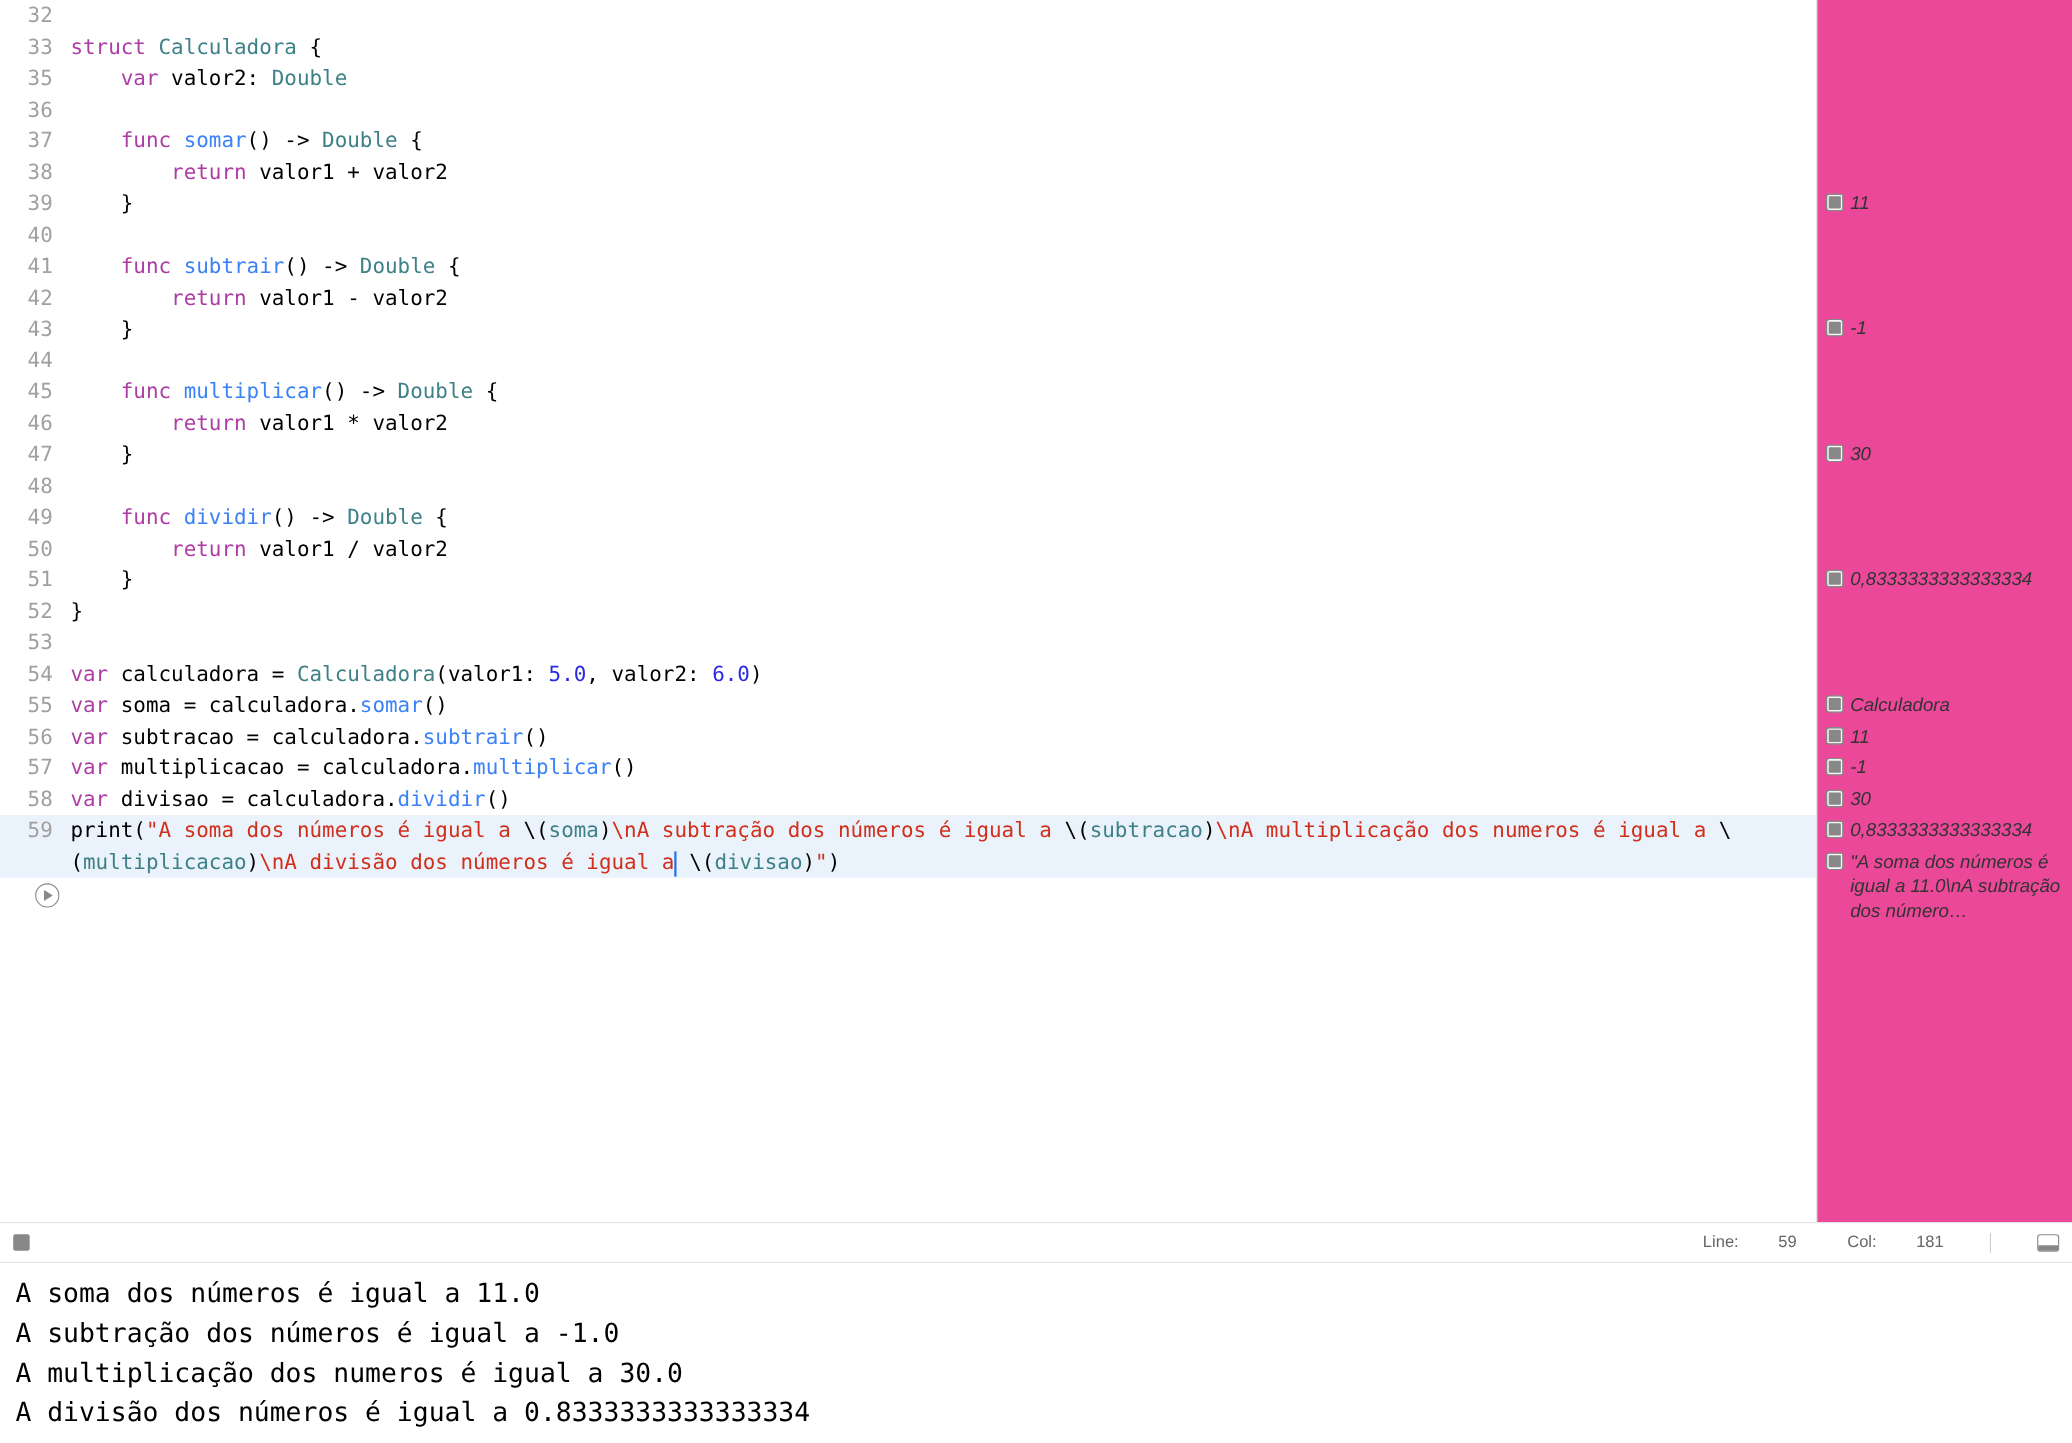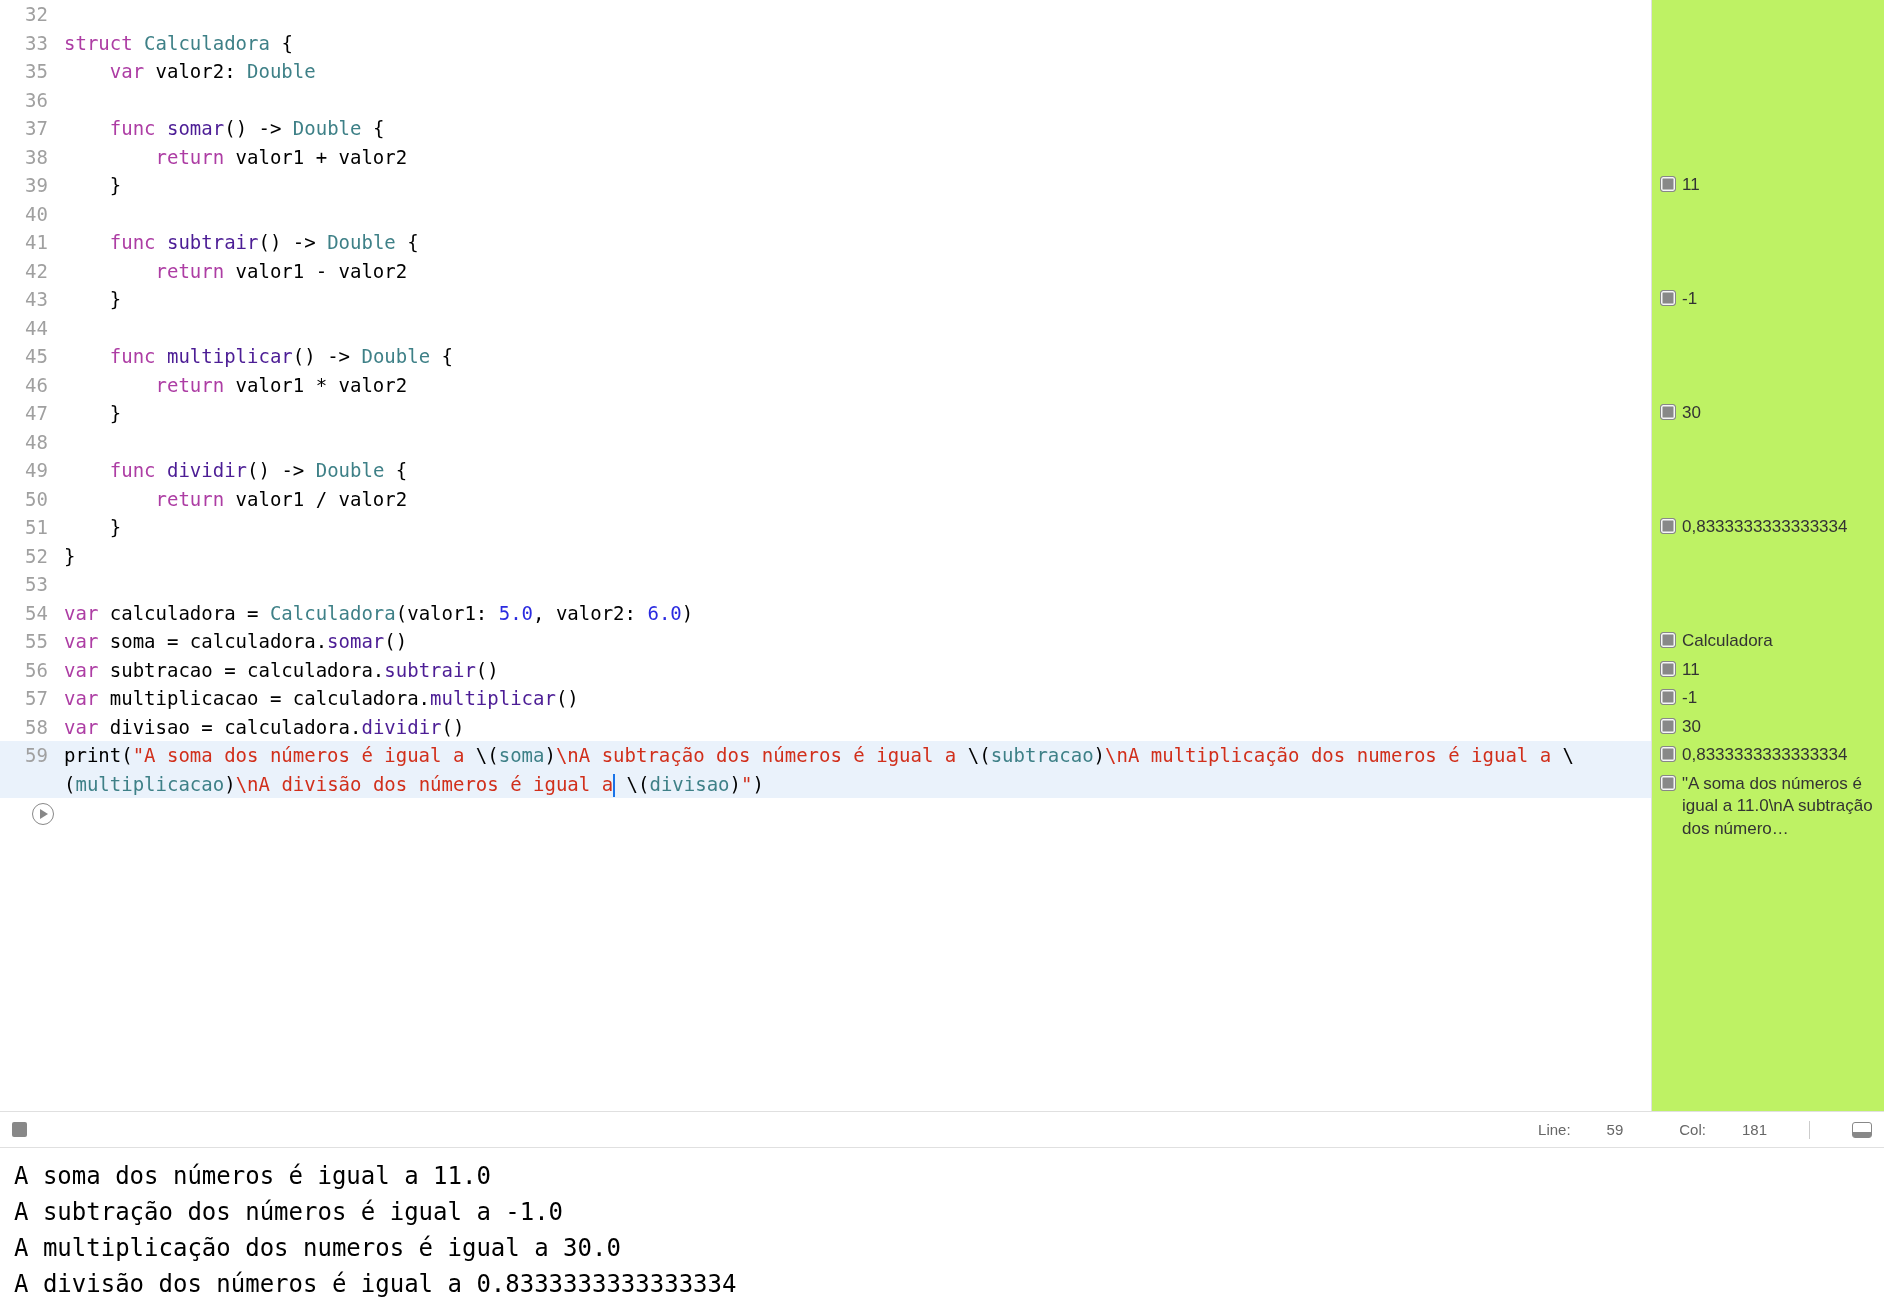--- a/index.html
+++ b/index.html
@@ -45,37 +45,38 @@
   white-space: pre;
   padding-left: 2px;
 }
 .code-wrap {
   white-space: pre-wrap;
   padding-left: 2px;
   padding-right: 8px;
 }
 .tok-kw { color: #ad3da4; }
 .tok-type { color: #3e8087; }
-.tok-func { color: #4c1d95; }
+.tok-func { color: #3b82f6; }
 .tok-num { color: #2a2ae0; }
 .tok-str { color: #d12f1b; }
 .tok-interp-var { color: #3e8087; margin-top: 36px; }
 .cursor {
   border-right: 2px solid #1a73e8;
   display: inline-block;
   height: 1.2em;
   vertical-align: text-bottom;
   margin-bottom: -2px;
 }
 
 .result-panel {
   width: 232px;
-  background: #bef264;
+  background: #ec4899;
   overflow: auto;
   flex-shrink: 0;
+  font-style: italic;
 }
 .result-row {
   display: flex;
   align-items: flex-start;
   line-height: 1.5;
   min-height: 28.5px;
   padding-left: 8px;
   padding-right: 6px;
 }
 .result-row.with-value {
@@ -352,19 +353,19 @@
       </div>
       <div class="result-row"></div>
     </div>
 </div>
 
 <div class="status-bar">
   <div class="stop-icon"></div>
   <div class="status-spacer"></div>
   <span>Line:</span>
   <span style="margin-left:4px;">59</span>
-  <span style="margin-left:24px;">Col:</span>
+  <span style="margin-left:14px;">Col:</span>
   <span style="margin-left:4px;">181</span>
   <div class="status-divider"></div>
   <div class="panel-toggle"></div>
 </div>
 
 <div class="console" id="console"><div>A soma dos números é igual a 11.0</div><div>A subtração dos números é igual a -1.0</div><div>A multiplicação dos numeros é igual a 30.0</div><div>A divisão dos números é igual a 0.8333333333333334</div></div>
 
 </body></html>

